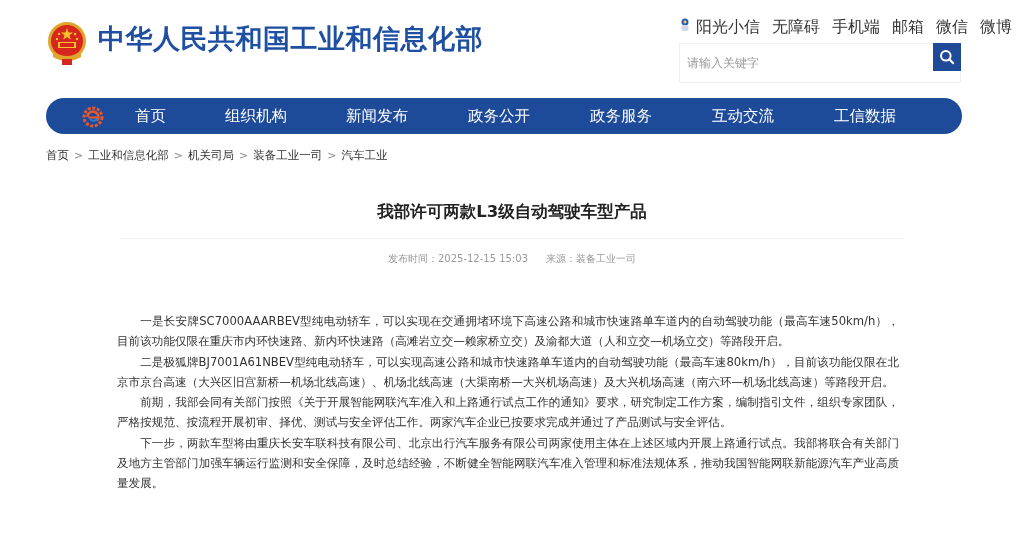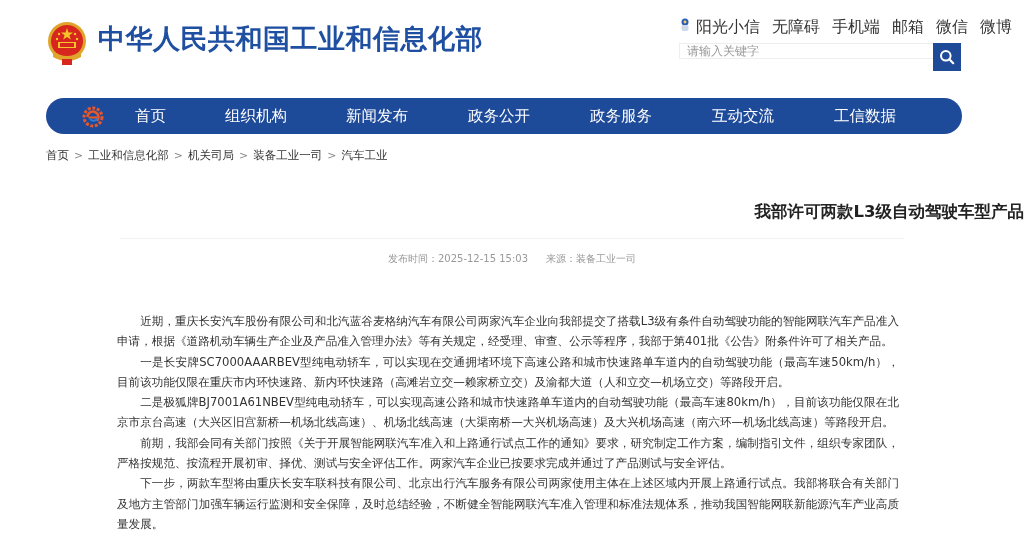--- a/index.html
+++ b/index.html
@@ -10,37 +10,37 @@
   .header { position: absolute; left: 0; top: 0; width: 1024px; height: 92px; padding-left: 27px; }
   .emblem { position: absolute; left: 45px; top: 21px; width: 44px; height: 46px; }
   .logo-cn { position: absolute; left: 98px; top: 21px; font-size: 27px; font-weight: bold; color: #1f4fa0; letter-spacing: 0.5px; white-space: nowrap; }
   .logo-en { position: absolute; left: 100px; top: 55px; font-size: 10.3px; color: #1f4fa0; white-space: nowrap; }
 
   .toplinks { position: absolute; left: 680px; top: 17px; height: 16px; display: flex; align-items: flex-start; font-size: 16px; color: #333; white-space: nowrap; }
   .toplinks .sun-icon { width: 10px; height: 14px; margin-right: 6px; }
   .toplinks span.link { margin-right: 12px; cursor: pointer; }
   .toplinks span.link:last-child { margin-right: 16px; }
 
-  .search { position: absolute; left: 679px; top: 43px; width: 282px; height: 16px; border: 1px solid #eee; background: #fff; display: flex; }
+  .search { position: absolute; left: 679px; top: 43px; width: 282px; height: 40px; border: 1px solid #eee; background: #fff; display: flex; }
   .search input { flex: 1; border: none; outline: none; font-size: 12px; color: #999; padding-left: 7px; font-family: "DejaVu Sans", sans-serif; background: transparent; }
   .search input::placeholder { color: #999; }
   .search .btn { width: 28px; height: 28px; margin-top: -1px; margin-right: -1px; background: #1f4a98; display: flex; align-items: center; justify-content: center; cursor: pointer; }
 
   
   .nav { position: absolute; left: 46px; top: 98px; width: 916px; height: 36px; background: #1e4a9a; border-radius: 18px; display: flex; align-items: center; }
   .nav .nav-logo { position: absolute; left: 36px; top: 8px; width: 22px; height: 22px; }
   .nav .item { position: absolute; top: 0; height: 36px; line-height: 36px; color: #fff; font-size: 15.5px; cursor: pointer; white-space: nowrap; }
 
   
   .breadcrumb { position: absolute; left: 46px; top: 148px; font-size: 11.5px; color: #333; white-space: nowrap; display: flex; align-items: center; }
   .breadcrumb .sep { color: #888; margin: 0 5px; font-size: 11px; }
   .breadcrumb .crumb { cursor: pointer; }
 
   
-  .title { position: absolute; left: 0; width: 1024px; top: 201px; text-align: right; font-size: 16.5px; font-weight: bold; color: #222; }
+  .title { position: absolute; left: 0; width: 1024px; top: 201px; text-align: center; font-size: 16.5px; font-weight: bold; color: #222; }
   .title-rule { position: absolute; left: 120px; width: 784px; top: 238px; height: 1px; background: #f1f1f1; }
   .meta { position: absolute; left: 0; width: 1024px; top: 252px; text-align: center; font-size: 10px; color: #999; white-space: nowrap; }
   .meta .gap { display: inline-block; width: 18px; }
 
   .body { position: absolute; left: 117px; top: 311px; width: 782px; font-size: 11.6px; line-height: 20.3px; color: #333; text-align: justify; }
   .body p { text-indent: 2em; }
 </style>
 </head>
 <body>
 
@@ -120,18 +120,17 @@
   <span class="crumb">汽车工业</span>
 </div>
 
 <h1 class="title">我部许可两款L3级自动驾驶车型产品</h1>
 <div class="title-rule"></div>
 <div class="meta">
   <span>发布时间：</span><span>2025-12-15 15:03</span><span class="gap"></span><span>来源：</span><span>装备工业一司</span>
 </div>
 
 <div class="body">
-  <p>近期，重庆长安汽车股份有限公司和北汽蓝谷麦格纳汽车有限公司两家汽车企业向我部提交了搭载L3级有条件自动驾驶功能的智能网联汽车产品准入申请，根据《道路机动车辆生产企业及产品准入管理办法》等有关规定，经受理、审查、公示等程序，我部于第401批《公告》附条件许可了相关产品。</p>
   <p>一是长安牌SC7000AAARBEV型纯电动轿车，可以实现在交通拥堵环境下高速公路和城市快速路单车道内的自动驾驶功能（最高车速50km/h），目前该功能仅限在重庆市内环快速路、新内环快速路（高滩岩立交—赖家桥立交）及渝都大道（人和立交—机场立交）等路段开启。</p>
   <p>二是极狐牌BJ7001A61NBEV型纯电动轿车，可以实现高速公路和城市快速路单车道内的自动驾驶功能（最高车速80km/h），目前该功能仅限在北京市京台高速（大兴区旧宫新桥—机场北线高速）、机场北线高速（大渠南桥—大兴机场高速）及大兴机场高速（南六环—机场北线高速）等路段开启。</p>
   <p>前期，我部会同有关部门按照《关于开展智能网联汽车准入和上路通行试点工作的通知》要求，研究制定工作方案，编制指引文件，组织专家团队，严格按规范、按流程开展初审、择优、测试与安全评估工作。两家汽车企业已按要求完成并通过了产品测试与安全评估。</p>
   <p>下一步，两款车型将由重庆长安车联科技有限公司、北京出行汽车服务有限公司两家使用主体在上述区域内开展上路通行试点。我部将联合有关部门及地方主管部门加强车辆运行监测和安全保障，及时总结经验，不断健全智能网联汽车准入管理和标准法规体系，推动我国智能网联新能源汽车产业高质量发展。</p>
 </div>
 
 </body></html>

